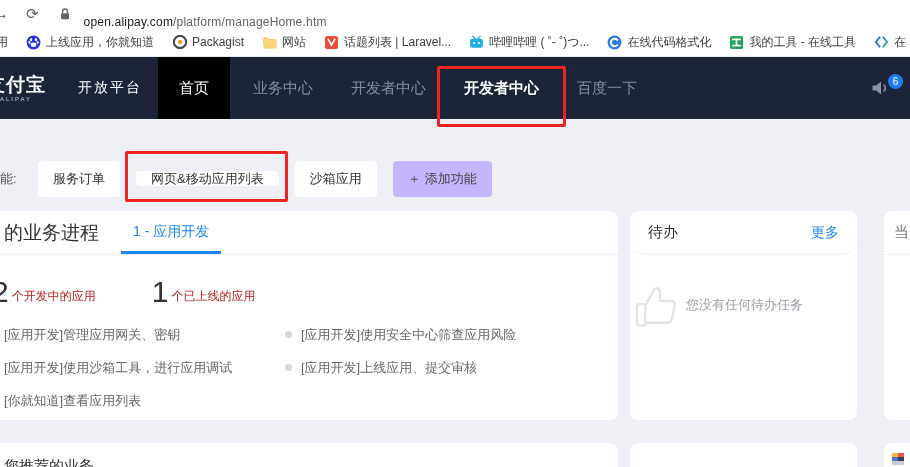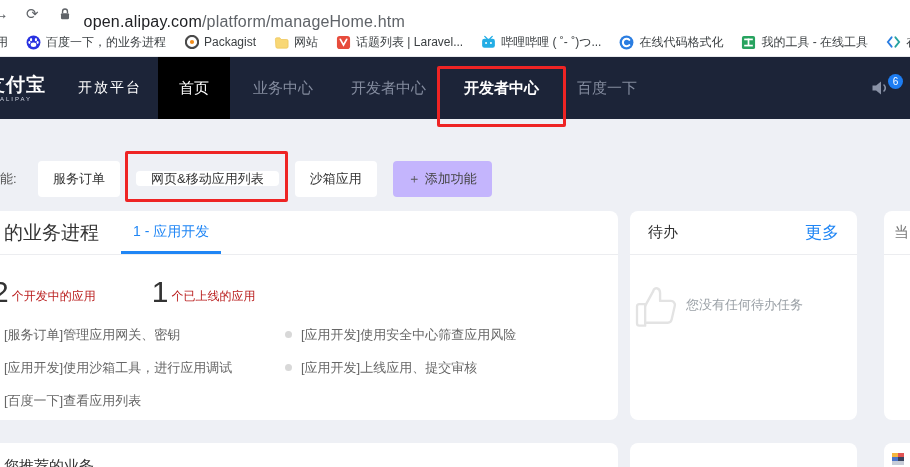--- a/index.html
+++ b/index.html
@@ -6,21 +6,21 @@
   html,body { width:910px; height:467px; }
   body { font-family:"Liberation Sans","DejaVu Sans",sans-serif; background:#fff; }
   #page { position:relative; width:910px; height:467px; overflow:hidden; background:#eef0f5; }
 
   
   .chrome { position:absolute; top:0; left:0; width:910px; height:57px; background:#fff; }
   .addr-row { height:28px; display:flex; align-items:center; white-space:nowrap; }
   .fwd { margin-left:-7px; color:#5f6368; font-size:16px; }
   .reload { margin-left:17px; color:#5f6368; font-size:15px; cursor:pointer; }
   .lock { margin-left:19px; display:inline-flex; }
-  .url { margin-left:12px; font-size:16px; color:#202124; letter-spacing:.2px;margin-top:16px; }
+  .url { margin-left:12px; font-size:12px; color:#202124; letter-spacing:.2px;margin-top:16px; }
   .url .path { color:#5f6368; }
   .bm-row { height:29px; display:flex; align-items:center; gap:18px; padding-left:0;
             border-bottom:1px solid #e8eaed; white-space:nowrap; overflow:hidden; }
   .bm { display:inline-flex; align-items:center; gap:5px; font-size:12px; color:#3c4043; cursor:pointer; flex:0 0 auto; }
   .bm:first-child { margin-left:-4px; }
   .bm .ic { width:15px; height:15px; display:inline-flex; align-items:center; justify-content:center; }
 
   
   .navbar { position:absolute; top:57px; left:0; width:910px; height:62px; background:#1c2438;
             display:flex; align-items:stretch; color:#fff; }
@@ -75,23 +75,23 @@
   .stat-unit { font-size:12px; color:#b91c1c; margin-left:3px; padding-bottom:3px; }
   .stat + .stat { margin-left:56px; }
   .stat { display:flex; align-items:flex-end; }
 
   .tasks { display:flex; padding-left:22px; margin-top:17px; }
   .tcol { width:281px; }
   .tcol2 { flex:1; }
   .task { font-size:13px; color:#666; line-height:19px; margin-bottom:14px; display:flex; align-items:center; }
   .dot { width:7px; height:7px; border-radius:50%; background:#d8d8d8; margin-right:9px; flex:0 0 auto; }
 
-  .card-todo .card-header { padding:0 18px; justify-content:space-between; }
+  .card-todo .card-header { padding:0 18px; justify-content:space-between;border-radius:15px; }
   .todo-title { font-size:15px; color:#333; }
-  .more { font-size:17px; color:#2086f5; cursor:pointer; }
+  .more { font-size:14px; color:#2086f5; cursor:pointer; }
   .todo-body { display:flex; flex-direction:row; align-items:center; }
   .thumb { margin-top:24px; }
   .todo-empty { margin-top:16px; font-size:13px; color:#9aa0a6; }
 
   .card-side .card-header { padding-left:10px; }
   .side-title { font-size:15px; color:#777; }
 
   .card-rec { padding:14px 0 0 22px; }
   .rec-title { font-size:15px; color:#333; }
   .card-bright { padding:8px 0 0 8px; }
@@ -121,21 +121,21 @@
         <span class="ic">
             <svg width="15" height="15" viewBox="0 0 16 16">
               <circle cx="8" cy="8" r="7.4" fill="#2932e1"></circle>
               <ellipse cx="5.4" cy="5" rx="1.2" ry="1.7" fill="#fff"></ellipse>
               <ellipse cx="10.6" cy="5" rx="1.2" ry="1.7" fill="#fff"></ellipse>
               <ellipse cx="3.6" cy="8" rx="1.1" ry="1.5" fill="#fff"></ellipse>
               <ellipse cx="12.4" cy="8" rx="1.1" ry="1.5" fill="#fff"></ellipse>
               <ellipse cx="8" cy="10.4" rx="3" ry="2.4" fill="#fff"></ellipse>
             </svg>
           </span>
-        <span>百度一下，的业务进程</span>
+        <span>上线应用，你就知道</span>
       </span>
       <span class="bm">
         <span class="ic">
             <svg width="14" height="14" viewBox="0 0 16 16">
               <circle cx="8" cy="8" r="7" fill="none" stroke="#4a4a4a" stroke-width="2.4"></circle>
               <circle cx="8" cy="8" r="2.4" fill="#f28d1a"></circle>
             </svg>
           </span>
         <span>Packagist</span>
       </span>
@@ -258,27 +258,27 @@
         <span class="stat-unit">个开发中的应用</span>
       </span>
       <span class="stat">
         <span class="stat-num">1</span>
         <span class="stat-unit">个已上线的应用</span>
       </span>
     </div>
     <div class="tasks">
       <div class="tcol">
         <div class="task">
-            <span>[服务订单]管理应用网关、密钥</span>
+            <span>[应用开发]管理应用网关、密钥</span>
           </div>
         <div class="task">
             <span>[应用开发]使用沙箱工具，进行应用调试</span>
           </div>
         <div class="task">
-            <span>[百度一下]查看应用列表</span>
+            <span>[你就知道]查看应用列表</span>
           </div>
       </div>
       <div class="tcol2">
         <div class="task">
             <span class="dot"></span>
             <span>[应用开发]使用安全中心筛查应用风险</span>
           </div>
         <div class="task">
             <span class="dot"></span>
             <span>[应用开发]上线应用、提交审核</span>

